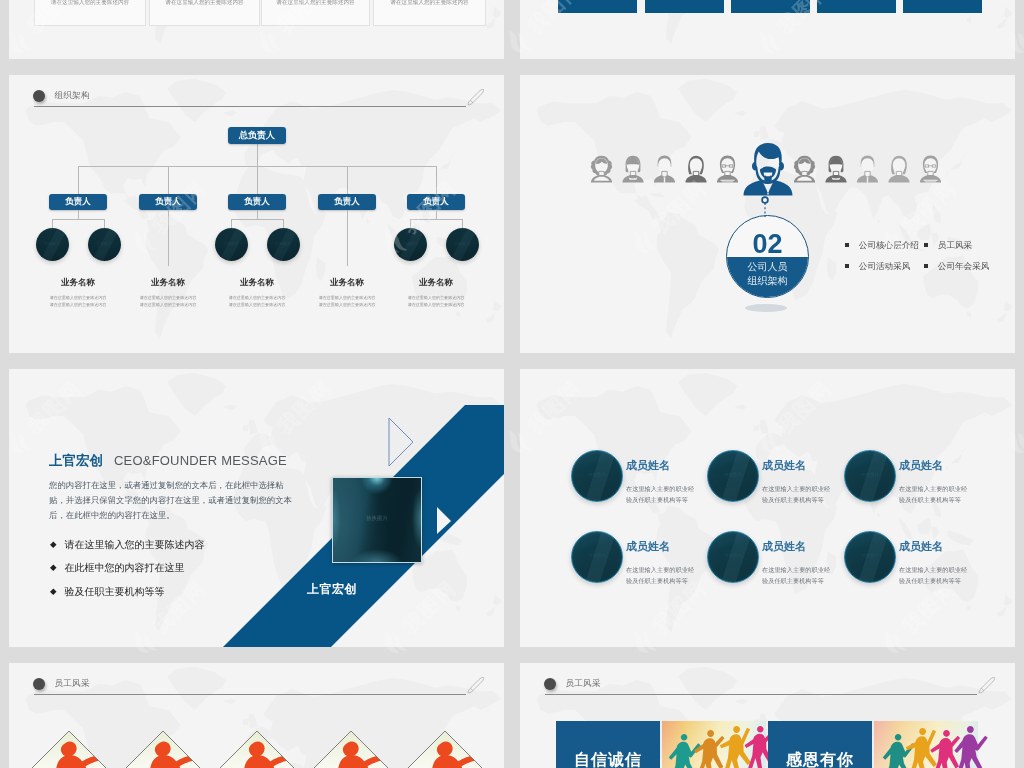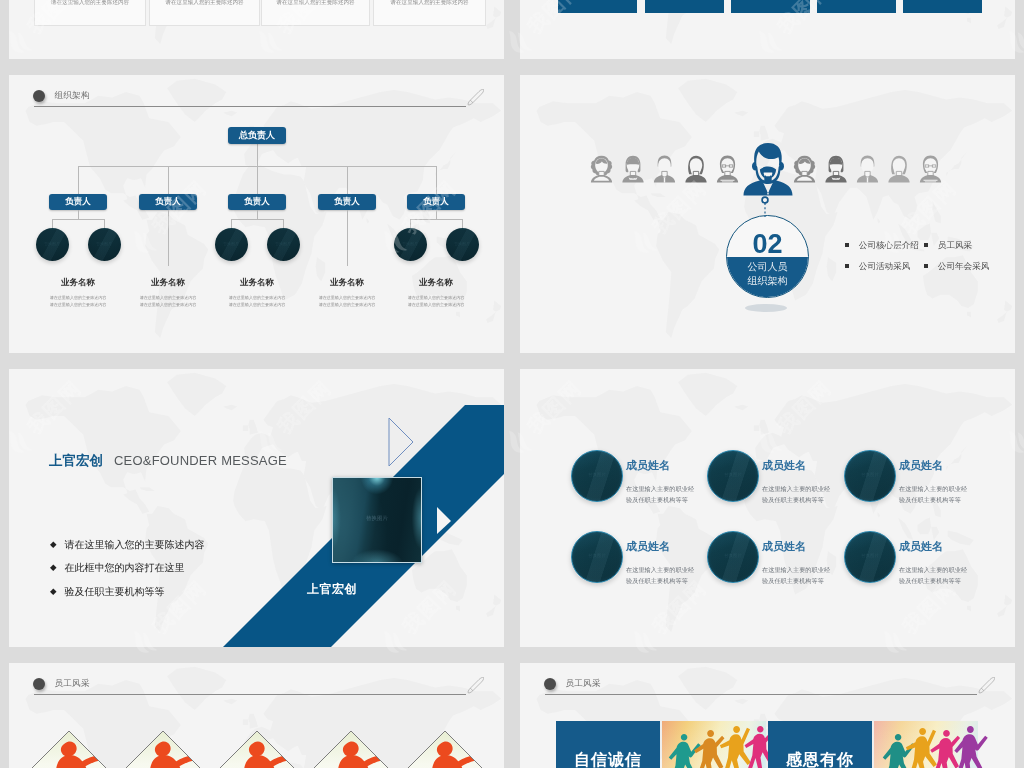--- a/index.html
+++ b/index.html
@@ -438,20 +438,21 @@
           <div class="g2"></div>
           <div class="g3"></div>
           <div class="g4"></div>
           <div class="g5"></div>
     <div class="phtxt">替换图片</div>
   </div>
   <div class="bandname" style="left:298px;top:212px;font-size:12px;">上官宏创</div>
 </div>
     <div class="ceo-zh" style="left:40px;top:83px;font-size:13.5px;">上官宏创</div>
     <div class="ceo-en" style="left:105px;top:84px;font-size:13px;">CEO&amp;FOUNDER  MESSAGE</div>
+    <div class="ceo-p" style="left:40px;top:109px;width:248px;font-size:8.4px;">您的内容打在这里，或者通过复制您的文本后，在此框中选择粘贴，并选择只保留文字您的内容打在这里，或者通过复制您的文本后，在此框中您的内容打在这里。</div>
     <div class="ceo-li" style="left:41px;top:169px;font-size:10px;"><b>◆</b><span>请在这里输入您的主要陈述内容</span></div>
     <div class="ceo-li" style="left:41px;top:192px;font-size:10px;"><b>◆</b><span>在此框中您的内容打在这里</span></div>
     <div class="ceo-li" style="left:41px;top:216px;font-size:10px;"><b>◆</b><span>验及任职主要机构等等</span></div>
   </div>
 
   <div class="slide" id="slideE" style="left:520px;top:369px;width:495px;height:278px;">
 
 <svg class="worldmap" viewBox="0 0 1000 560" preserveAspectRatio="none">
 <g fill="#eaeaea">
 <path d="M33.3 71.9 38.9 64.3 66.7 53 97.2 56.8 125 56.8 152.8 56.8 180.6 41.6 208.3 45.4 236.1 34.1 263.9 41.6 272.2 56.8 283.3 87 322.2 94.6 347.2 124.9 333.3 143.8 313.9 151.4 305.6 162.7 288.9 189.2 277.8 200.5 275 227 266.7 208.1 252.8 211.9 238.9 208.1 230.6 223.2 238.9 249.7 230.6 253.5 244.4 264.9 258.3 272.4 269.4 291.4 283.3 287.6 275 272.4 263.9 261.1 255.6 242.2 244.4 245.9 230.6 238.4 205.6 238.4 194.4 230.8 183.3 208.1 163.9 185.4 155.6 155.1 150 132.4 130.6 113.5 111.1 94.6 88.9 94.6 77.8 98.4 55.6 102.2 41.7 94.6Z"></path>

